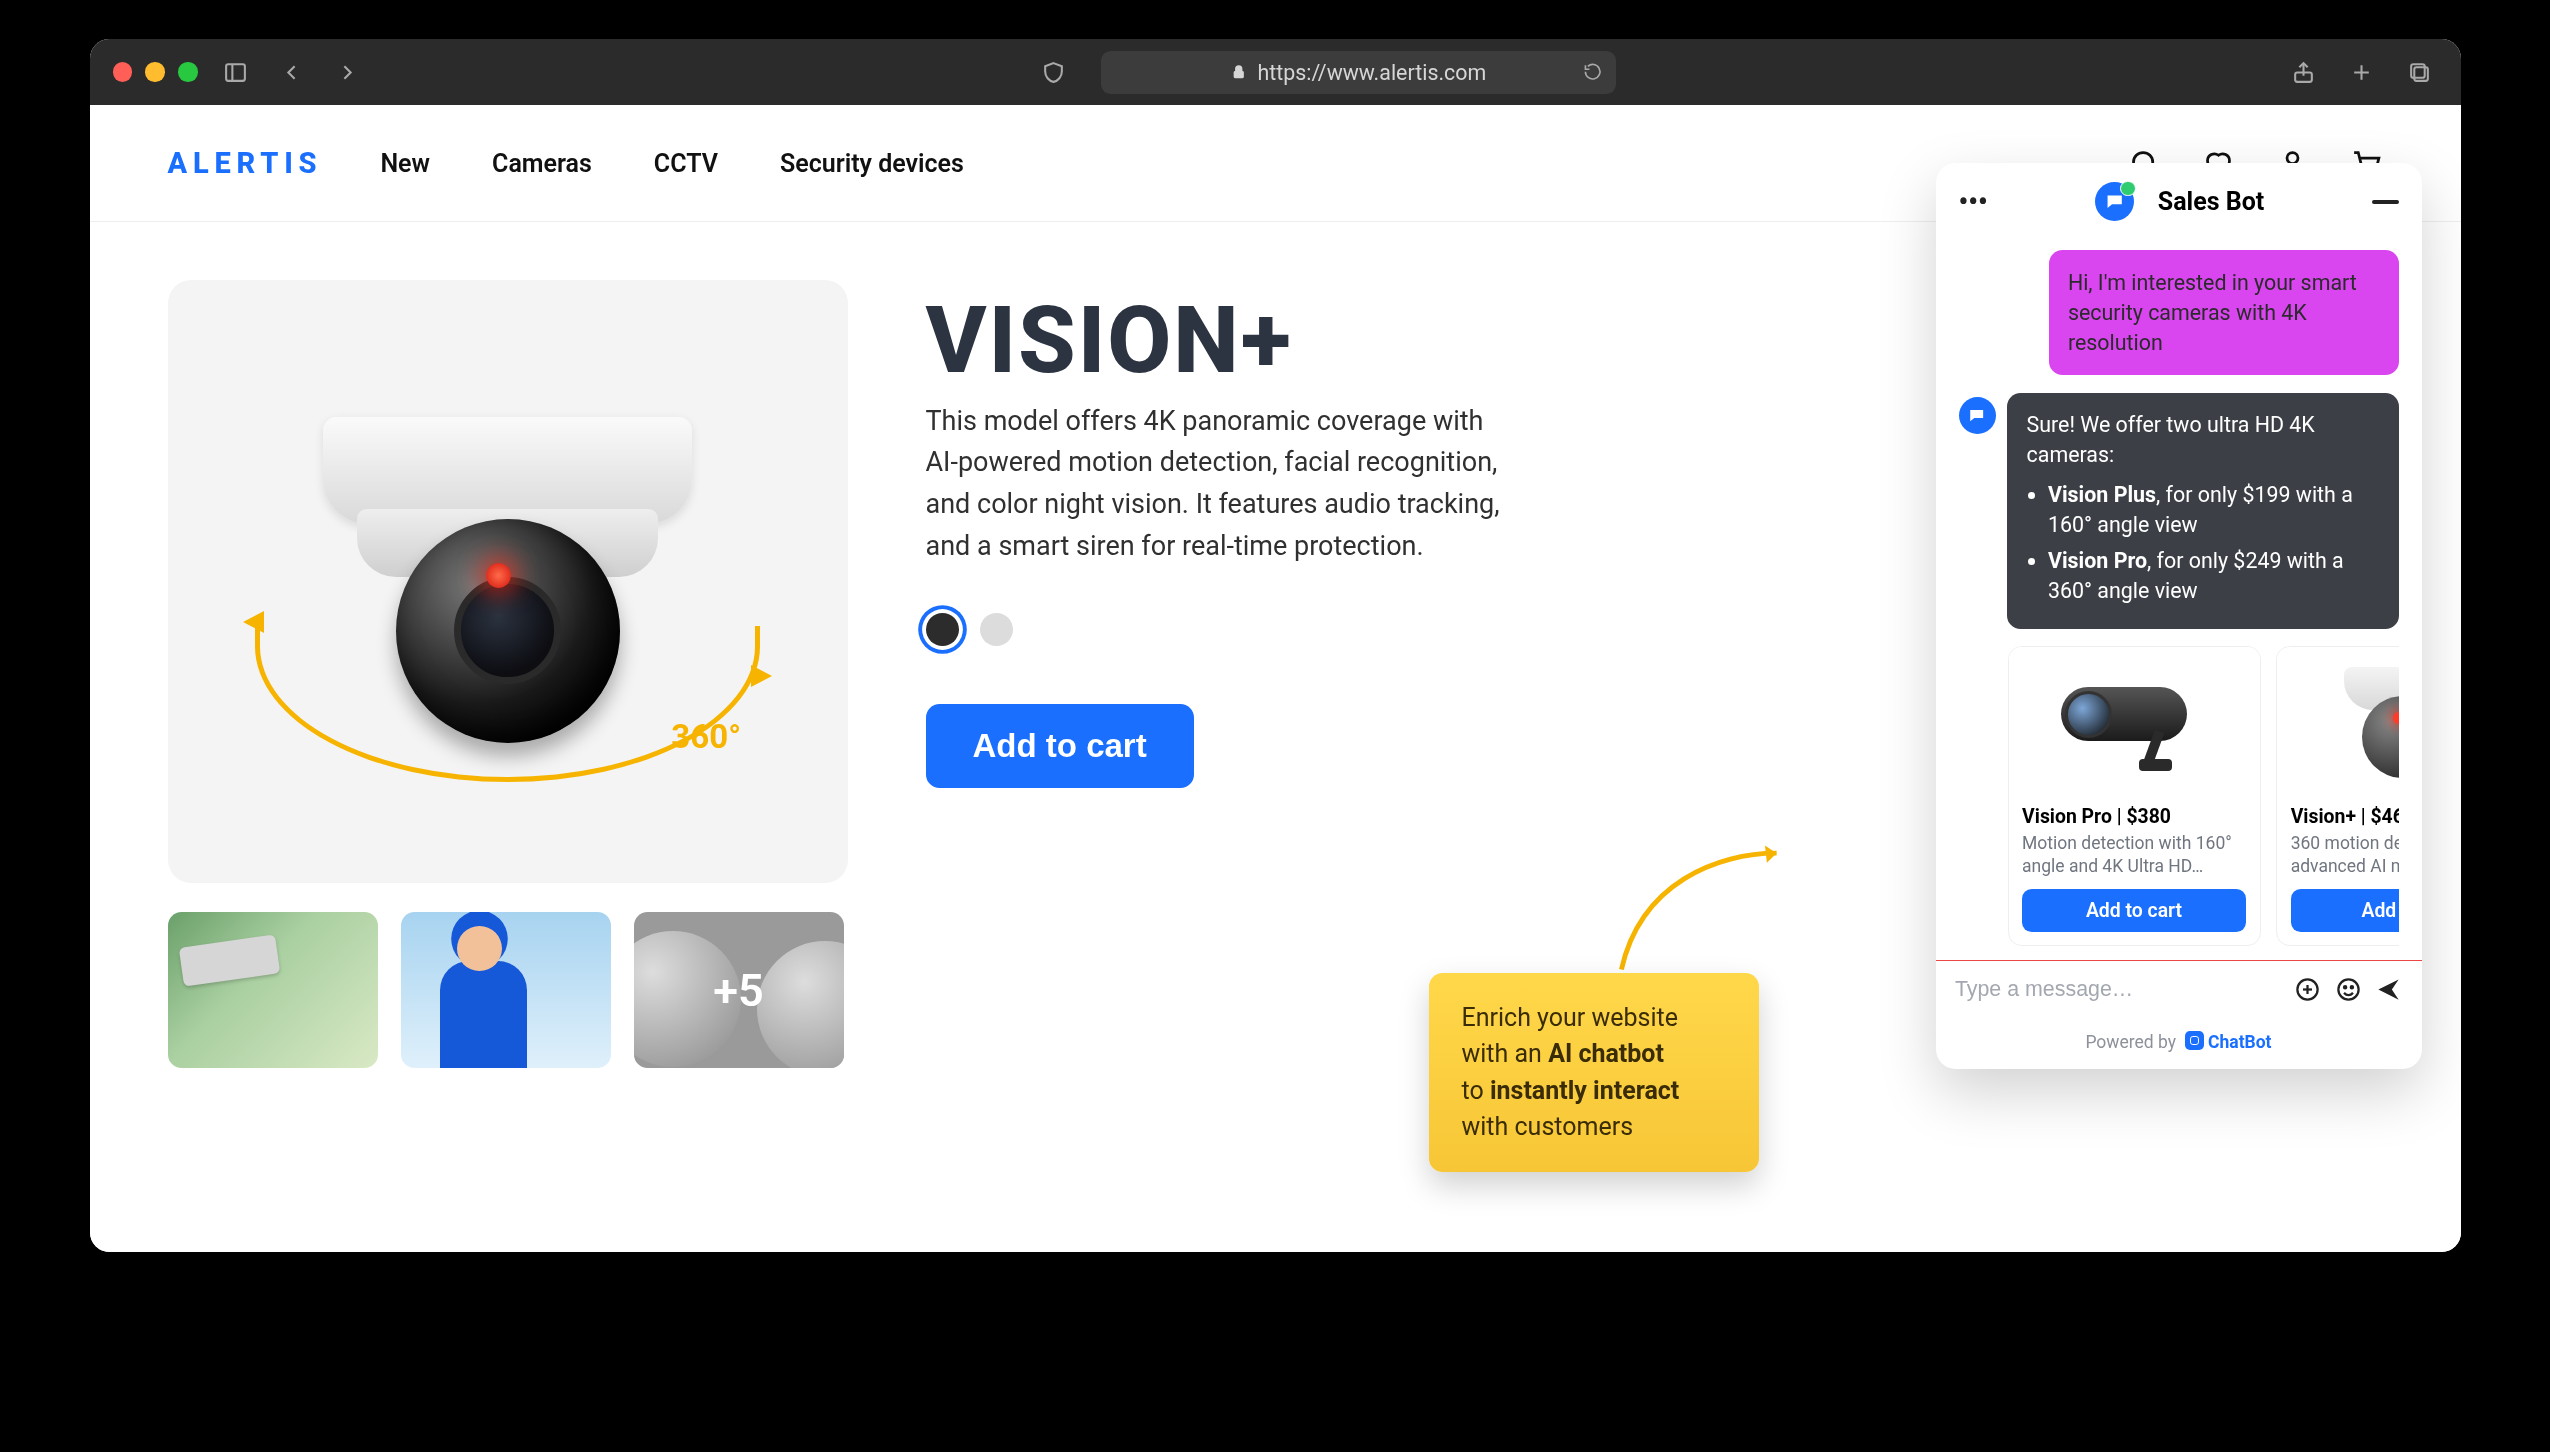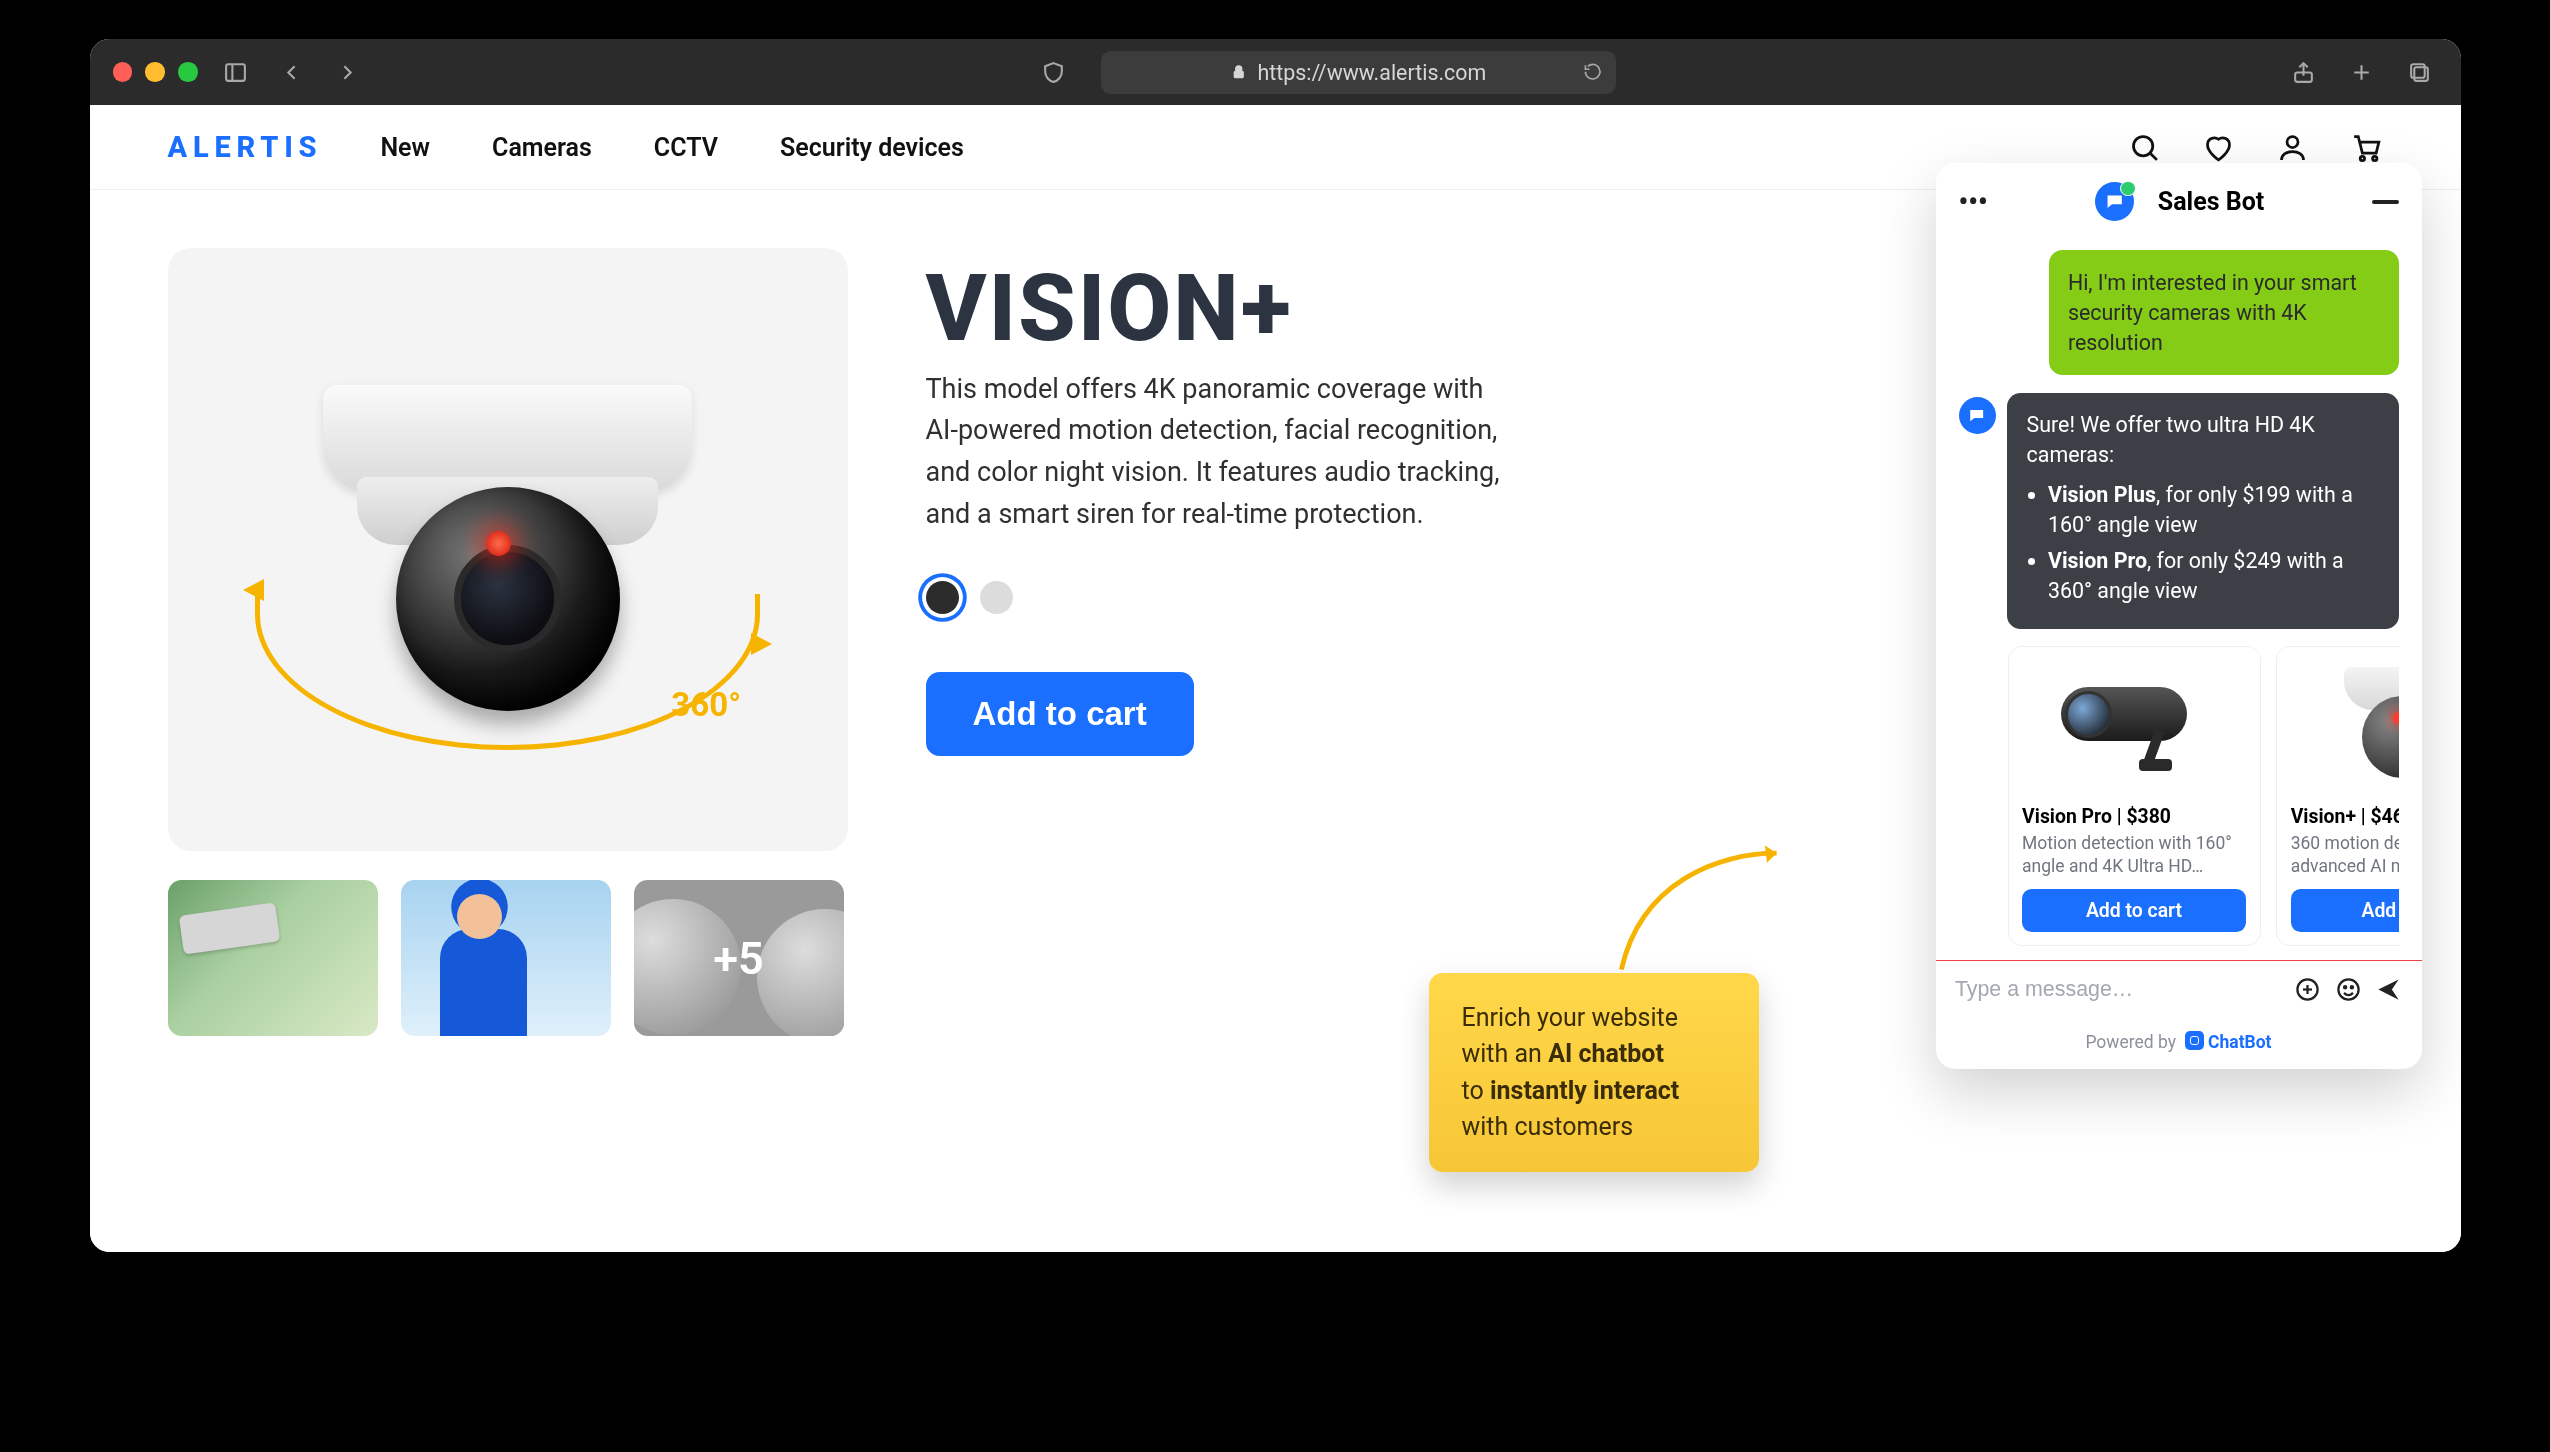--- a/index.html
+++ b/index.html
@@ -49,21 +49,21 @@
     margin:0 auto;
     position:relative;
   }
   .url-bar .lock { width:17.5px; height:17.5px; fill:#d6d6d6;}
   .url-bar .reload { position:absolute; right:13.6px; width:19.4px; height:19.4px; stroke:#a9a9a9; fill:none; stroke-width:2;}
   .tb-spacer{flex:1;}
   .tb-right{display:flex; gap:21.4px;}
   
   .page { background:#fff; padding:0 0 49px 0; min-height:1147px; position:relative;}
   .topnav {
-    height:85px;
+    height:117px;
     border-bottom:1px solid #eee;
     display:flex;
     align-items:center;
     padding:0 78px;
     gap:58px;
   }
   .brand { color:#1a6fff; font-weight:800; letter-spacing:5.8px; font-size:29px;}
   .navlinks { display:flex; gap:62px; font-size:25px; font-weight:600; color:#111;}
   .navlinks span{cursor:pointer;}
   .nav-spacer{flex:1;}
@@ -140,21 +140,21 @@
   .chat-head{ display:flex; align-items:center; justify-content:space-between; padding:19.4px 23px;}
   .chat-title{display:flex; align-items:center; gap:24px;}
   .chat-title .av{ width:39px; height:39px; border-radius:50%; background:#1a6fff; display:flex; align-items:center; justify-content:center; position:relative;}
   .chat-title .av::before{content:""; position:absolute; top:-1.9px; right:-1.9px; width:13.6px; height:13.6px; border-radius:50%; background:#2ecc71; border:1.9px solid #fff;}
   .chat-title .av svg{width:21.4px; height:21.4px; fill:#fff;}
   .chat-title span{font-weight:700; font-size:25px;}
   .chat-head .dots, .chat-head .min{ cursor:pointer; font-size:27px; color:#222; font-weight:700;}
   .chat-head .min{width:27px; height:3.9px; background:#222; border-radius:1.9px;}
   .chat-body{ padding:9.7px 23px 13.6px; display:flex; flex-direction:column; gap:17.5px;}
   .msg{ border-radius:13.6px; padding:17.5px 19.4px; font-size:21.4px; line-height:1.4;}
-  .msg.user{ background:#84cc16; color:#2b2b2b; align-self:flex-end; max-width:350px;}
+  .msg.user{ background:#d946ef; color:#2b2b2b; align-self:flex-end; max-width:350px;}
   .bot-row{display:flex; gap:11.7px;}
   .bot-av{ width:37px; height:37px; border-radius:50%; background:#1a6fff; flex-shrink:0; display:flex; align-items:center; justify-content:center; margin-top:3.9px;}
   .bot-av svg{width:19.4px; height:19.4px; fill:#fff;}
   .msg.bot{ background:#3c3f45; color:#fff; flex:1;}
   .msg.bot ul{ margin:9.7px 0 0 21.4px;}
   .msg.bot li{ margin:5.8px 0;}
   .cards{ display:flex; gap:15.6px; padding-left:49px; overflow:hidden;}
   .card{ width:253px; border:1px solid #eee; border-radius:13.6px; overflow:hidden; flex-shrink:0;}
   .card .img{ height:146px; background:#fff; display:flex; align-items:center; justify-content:center;}
   .card .ctitle{ font-weight:700; font-size:19.4px; padding:11.7px 13.6px 3.9px;}

